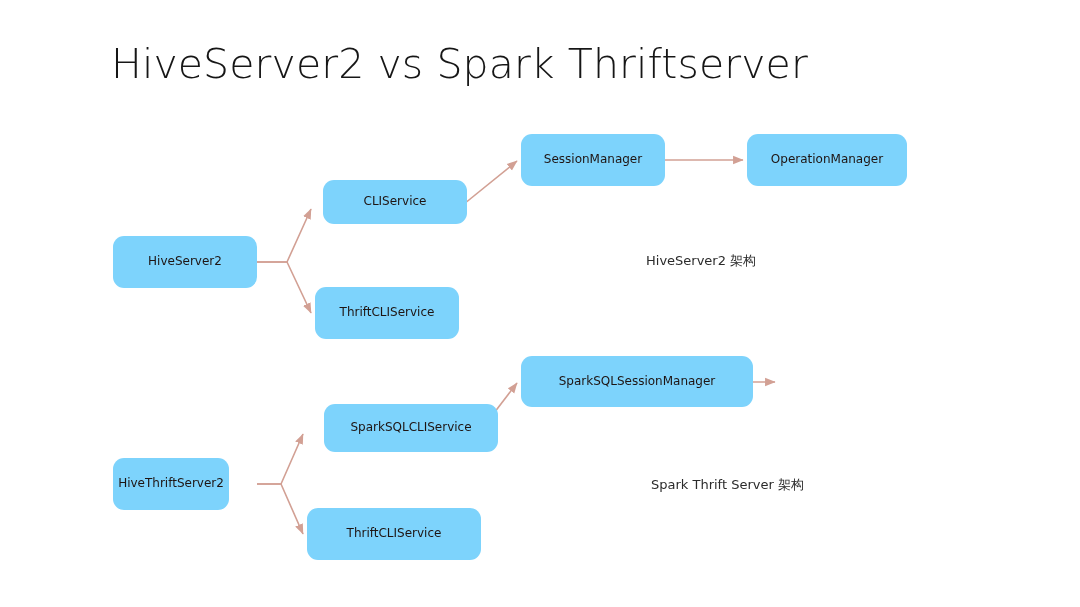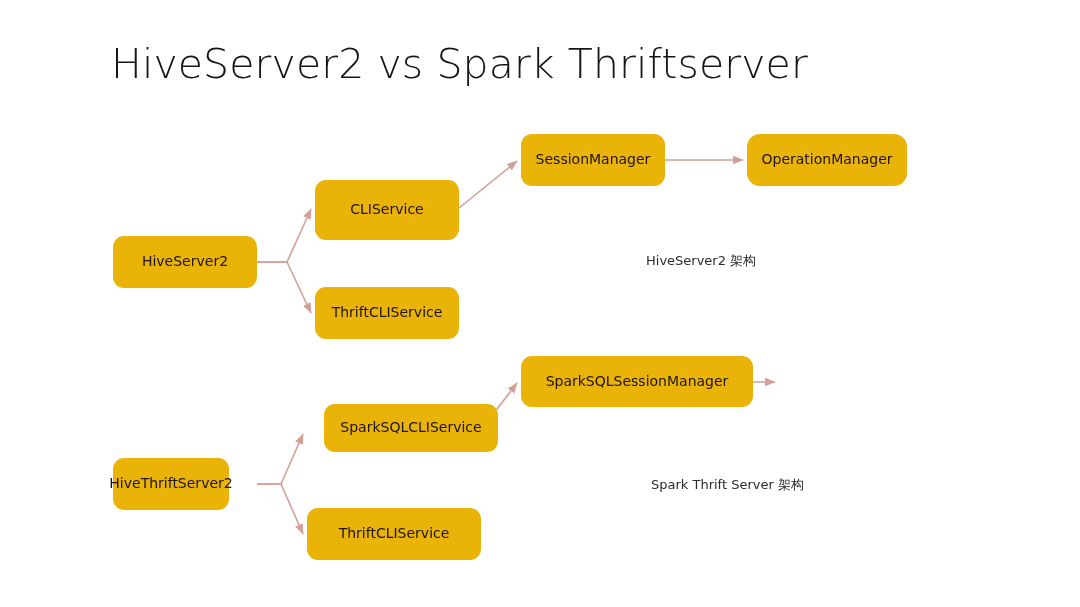--- a/index.html
+++ b/index.html
@@ -35,27 +35,27 @@
   #edges {
     position: absolute;
     left: 0;
     top: 0;
     width: 1080px;
     height: 607px;
     pointer-events: none;
   }
   .node {
     position: absolute;
-    background: #eab308;
+    background: #7dd3fc;
     border-radius: 11px;
     display: flex;
     align-items: center;
     justify-content: center;
     color: #1e1412;
-    font-size: 14px;
+    font-size: 12px;
     font-weight: 400;
     line-height: 1.1;
     text-align: center;
     white-space: nowrap;
     box-sizing: border-box;
     padding: 0 10px;
   }
   .caption {
     position: absolute;
     color: #2b2b2b;
@@ -100,27 +100,27 @@
     <g>
       <path d="M481,430 L517,383" fill="none" stroke="#d2a094" stroke-width="1.6" marker-end="url(#arrowhead)"></path>
     </g>
     <g>
       <path d="M733,382 L775,382" fill="none" stroke="#d2a094" stroke-width="1.6" marker-end="url(#arrowhead)"></path>
     </g>
   </svg>
 
   <div class="node" style="left:113px; top:236px; width:144px; height:52px;">HiveServer2</div>
 
-  <div class="node" style="left:315px; top:180px; width:144px; height:60px;">CLIService</div>
+  <div class="node" style="left:323px; top:180px; width:144px; height:44px;">CLIService</div>
 
   <div class="node" style="left:315px; top:287px; width:144px; height:52px;">ThriftCLIService</div>
 
   <div class="node" style="left:521px; top:134px; width:144px; height:52px;">SessionManager</div>
 
-  <div class="node" style="left:747px; top:134px; width:160px; height:52px;border-radius:13px;">OperationManager</div>
+  <div class="node" style="left:747px; top:134px; width:160px; height:52px;">OperationManager</div>
 
   <div class="caption" style="left:646px; top:252px;">HiveServer2 架构</div>
 
   <div class="node" style="left:113px; top:458px; width:116px; height:52px;">HiveThriftServer2</div>
 
   <div class="node" style="left:324px; top:404px; width:174px; height:48px;">SparkSQLCLIService</div>
 
   <div class="node" style="left:307px; top:508px; width:174px; height:52px;">ThriftCLIService</div>
 
   <div class="node" style="left:521px; top:356px; width:232px; height:51px;">SparkSQLSessionManager</div>

